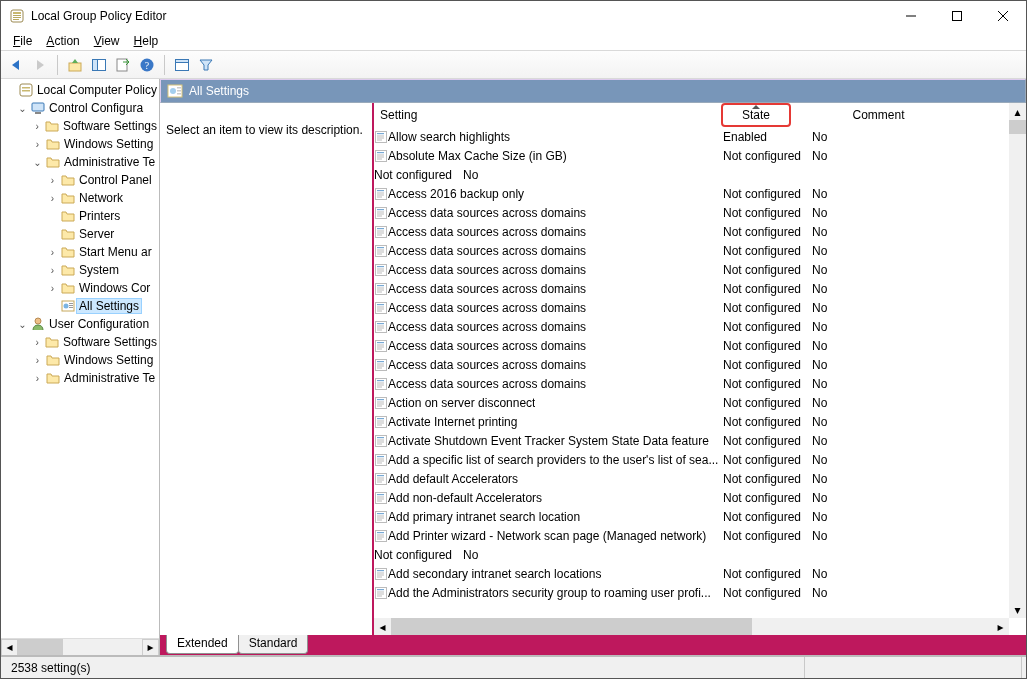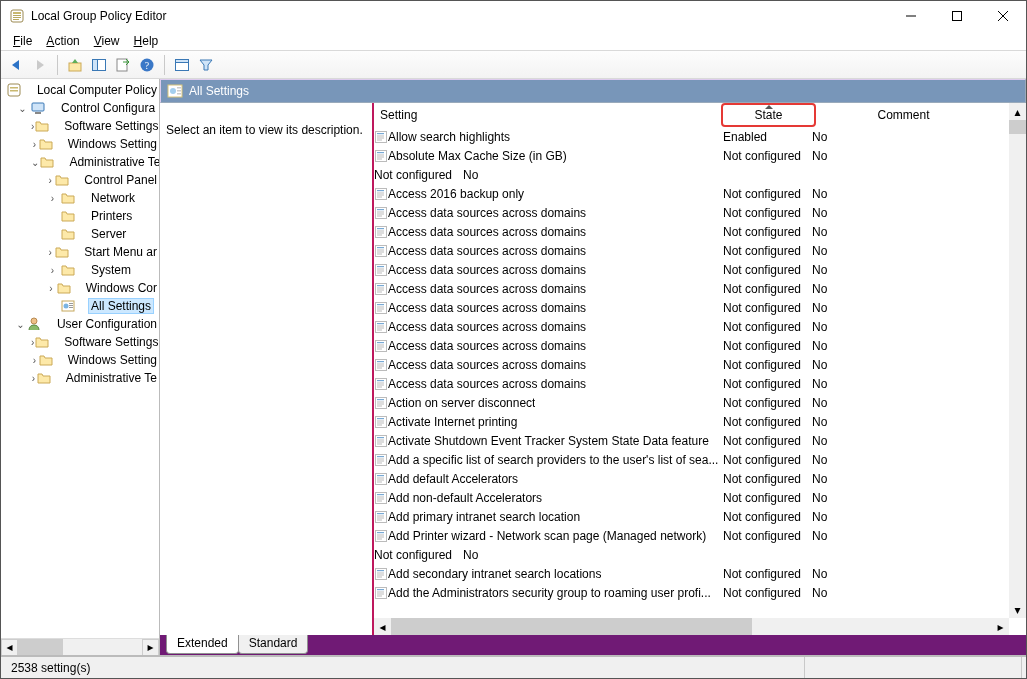--- a/index.html
+++ b/index.html
@@ -92,21 +92,21 @@
     display:flex;align-items:center;
   }
   .tree-hscroll .arrow{width:17px;height:17px;display:flex;align-items:center;justify-content:center;background:#f0f0f0;border:1px solid #cdcdcd;}
   .tree-hscroll .track{flex:1;background:#f0f0f0;position:relative;height:17px;}
   .tree-hscroll .thumb{position:absolute;left:0;top:0;width:45px;height:17px;background:#cdcdcd;}
   .tree-row {
     display:flex;align-items:center;height:18px;gap:1px;
   }
   .tree-row .twisty{width:13px;text-align:center;color:#555;font-size:10px;}
   .tree-row .ticon{width:16px;height:16px;display:flex;align-items:center;justify-content:center;}
-  .tree-row .label{padding:0 2px;margin-left:12px;}
+  .tree-row .label{padding:0 2px;}
   .tree-row.selected .label{background:#cce8ff;outline:1px solid #99d1ff;}
   .ind1{padding-left:0px;} .ind2{padding-left:12px;} .ind3{padding-left:27px;}
   .ind4{padding-left:42px;}
   
   .right-pane {
     flex:1;display:flex;flex-direction:column;min-width:0;
   }
   .right-header {
     height:24px;background:#7896b9;color:#fff;display:flex;align-items:center;
     padding:0 6px;gap:6px;font-weight:400;border:1px solid #9ab;
@@ -128,21 +128,21 @@
     display:flex;align-items:center;padding:0 6px;
     position:relative;white-space:nowrap;
   }
   .col-h.sort::before {
     content:""; position:absolute;top:0px;left:50%;transform:translateX(-50%);
     border-left:4px solid transparent;border-right:4px solid transparent;
     border-bottom:4px solid #555;
   }
   .col-h.state { border:2px solid #e53935;border-radius:4px;margin-left: -2px; }
   .col-setting{width:349px;}
-  .col-state{width:95px;justify-content:center;}
+  .col-state{width:70px;justify-content:center;}
   .col-comment{width:175px;justify-content:center;}
   .list {
     flex:1;overflow:hidden;
   }
   .row {
     display:flex;align-items:center;height:19px;white-space:nowrap;
   }
   .row .c-setting{width:349px;display:flex;align-items:center;gap:0;overflow:hidden;text-overflow:ellipsis;}
   .row .c-setting .stxt{overflow:hidden;text-overflow:ellipsis;}
   .row .c-state{width:89px;}
@@ -155,21 +155,21 @@
   .vscroll .track{flex:1;position:relative;}
   .vscroll .thumb{position:absolute;top:0;left:0;right:0;height:14px;background:#cdcdcd;}
   .hscroll {
     height:17px;background:#f0f0f0;display:flex;align-items:center;margin-right:17px;
   }
   .hscroll .arrow{width:17px;height:17px;display:flex;align-items:center;justify-content:center;background:#f0f0f0;}
   .hscroll .track{flex:1;position:relative;height:17px;}
   .hscroll .thumb{position:absolute;left:0;top:0;width:60%;height:17px;background:#cdcdcd;}
   
   .right-tabs {
-    height:20px;display:flex;align-items:flex-start;padding-left:6px;background:#701a75;
+    height:20px;display:flex;align-items:flex-start;padding-left:6px;background:#be185d;
   }
   .rtab {
     height:19px;padding:1px 10px 0;border:1px solid #919191;border-top:none;
     border-bottom-left-radius:4px;border-bottom-right-radius:4px;
     background:#fff;margin-right:-1px;
   }
   .rtab.inactive{background:#f0f0f0;}
   
   .statusbar {
     height:22px;border-top:1px solid #bbb;display:flex;align-items:center;padding:0 4px;

